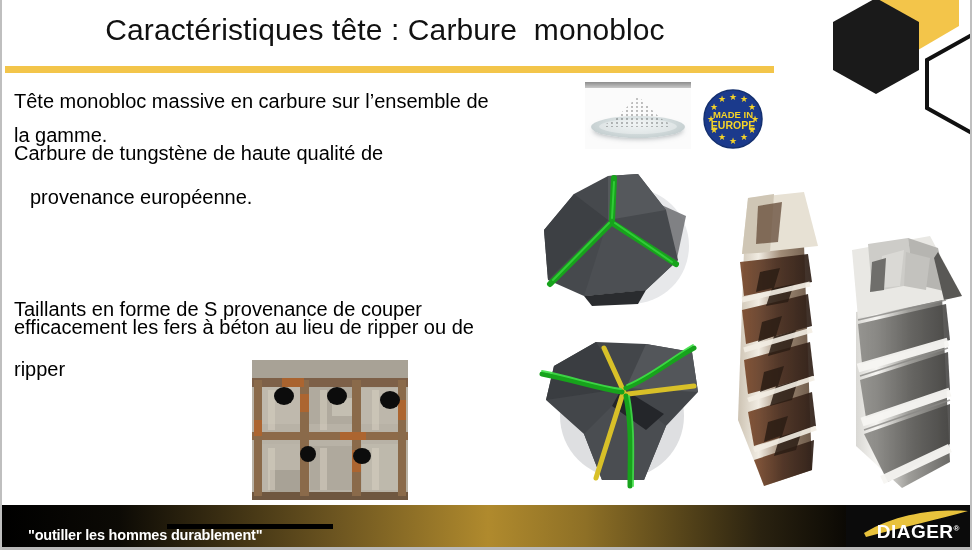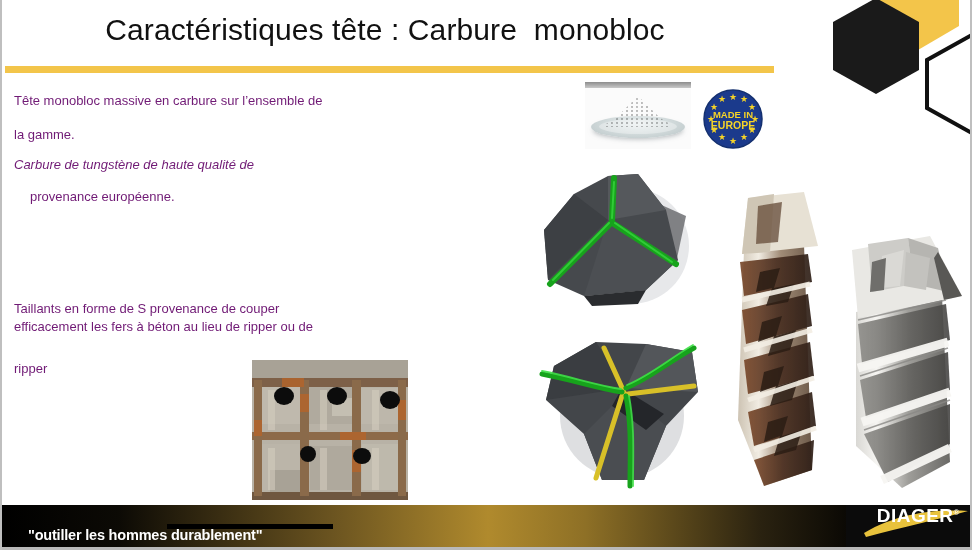--- a/index.html
+++ b/index.html
@@ -10,23 +10,23 @@
          box-sizing:border-box;overflow:hidden;}
 
   
   #title{position:absolute;left:33px;top:10px;width:700px;
           font-size:30px;line-height:40px;color:#111;letter-spacing:0.1px;
           white-space:pre;text-align:center;}
   #title-rule{position:absolute;left:3px;top:66px;width:769px;height:7px;
               background:#f3c54a;}
 
   
-  .body-line{position:absolute;left:12px;font-size:13px;line-height:26px;
-             color:#701a75;white-space:pre;text-align:right;}
-  #bl0{top:88px;} #bl1{top:122px;} #bl2{top:152px;font-style:italic;} #bl3{top:184px;margin-left:16px;}
+  .body-line{position:absolute;left:12px;font-size:20px;line-height:26px;
+             color:#000000;white-space:pre;text-align:right;}
+  #bl0{top:88px;} #bl1{top:122px;} #bl2{top:140px;} #bl3{top:184px;margin-left:16px;}
   #bl4{top:236px;} #bl5{top:296px;} #bl6{top:314px;} #bl7{top:356px;}
 
   
   .photo{position:absolute;overflow:hidden;}
 
   
   #powder{left:583px;top:82px;width:106px;height:67px;background:#fbfbfb;}
   #powder .topedge{position:absolute;left:0;top:0;width:100%;height:6px;
       background:linear-gradient(180deg,#8d8d8d,#c9c9c9);}
   #powder .dish{position:absolute;left:6px;top:34px;width:94px;height:22px;
@@ -63,21 +63,21 @@
 
   
   #footer{position:absolute;left:0;bottom:0;width:972px;height:45px;
           background:linear-gradient(90deg,#000 0%,#0c0a05 12%,#6b5420 34%,#b08a2d 50%,#8e7026 60%,#2a2210 78%,#000 90%,#000 100%);}
   #footer-logo-bg{position:absolute;right:0;bottom:0;width:128px;height:45px;background:#0b0b0b;}
   #footer-rule{position:absolute;left:165px;top:19px;width:166px;height:5px;background:#000;}
   #footer-text{position:absolute;left:26px;top:22px;font-size:14.5px;font-weight:bold;
                color:#fff;white-space:pre;letter-spacing:-0.2px;}
   #footer-bottom{position:absolute;left:0;bottom:0;width:972px;height:3px;background:#b9b9b9;}
   #logo{position:absolute;right:4px;bottom:3px;width:122px;height:40px;}
-  #logo-text{position:absolute;right:10px;bottom:20px;color:#fff;font-weight:bold;
+  #logo-text{position:absolute;right:10px;bottom:4px;color:#fff;font-weight:bold;
              font-size:19px;letter-spacing:0.5px;font-family:"Liberation Sans",sans-serif;}
   #logo-reg{font-size:8px;vertical-align:super;}
 </style>
 </head>
 <body>
 
 <div id="slide">
 
   <div id="hexes">
     <svg width="152" height="160" viewBox="0 0 152 160">

